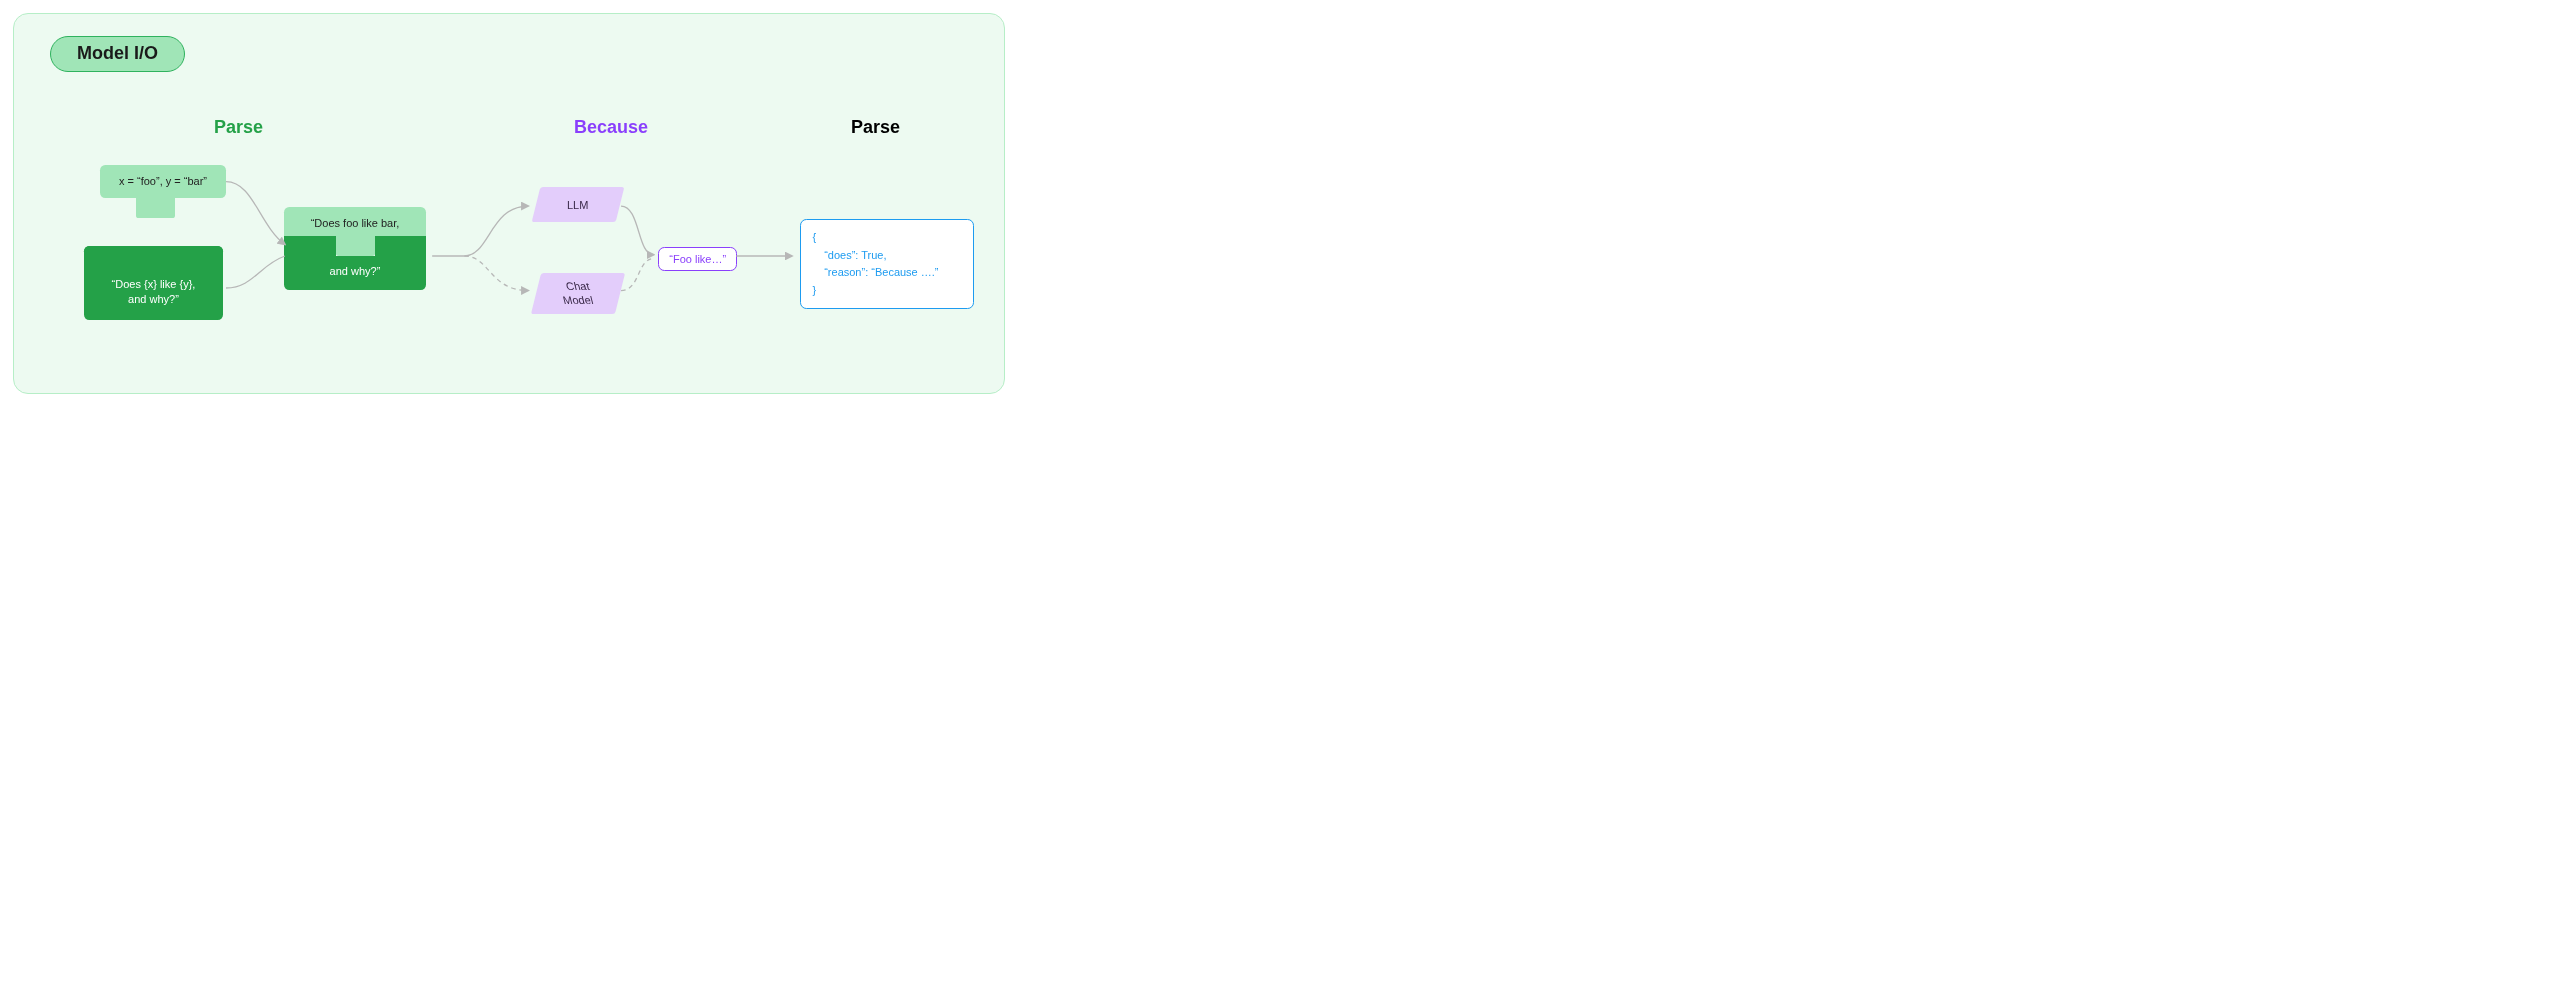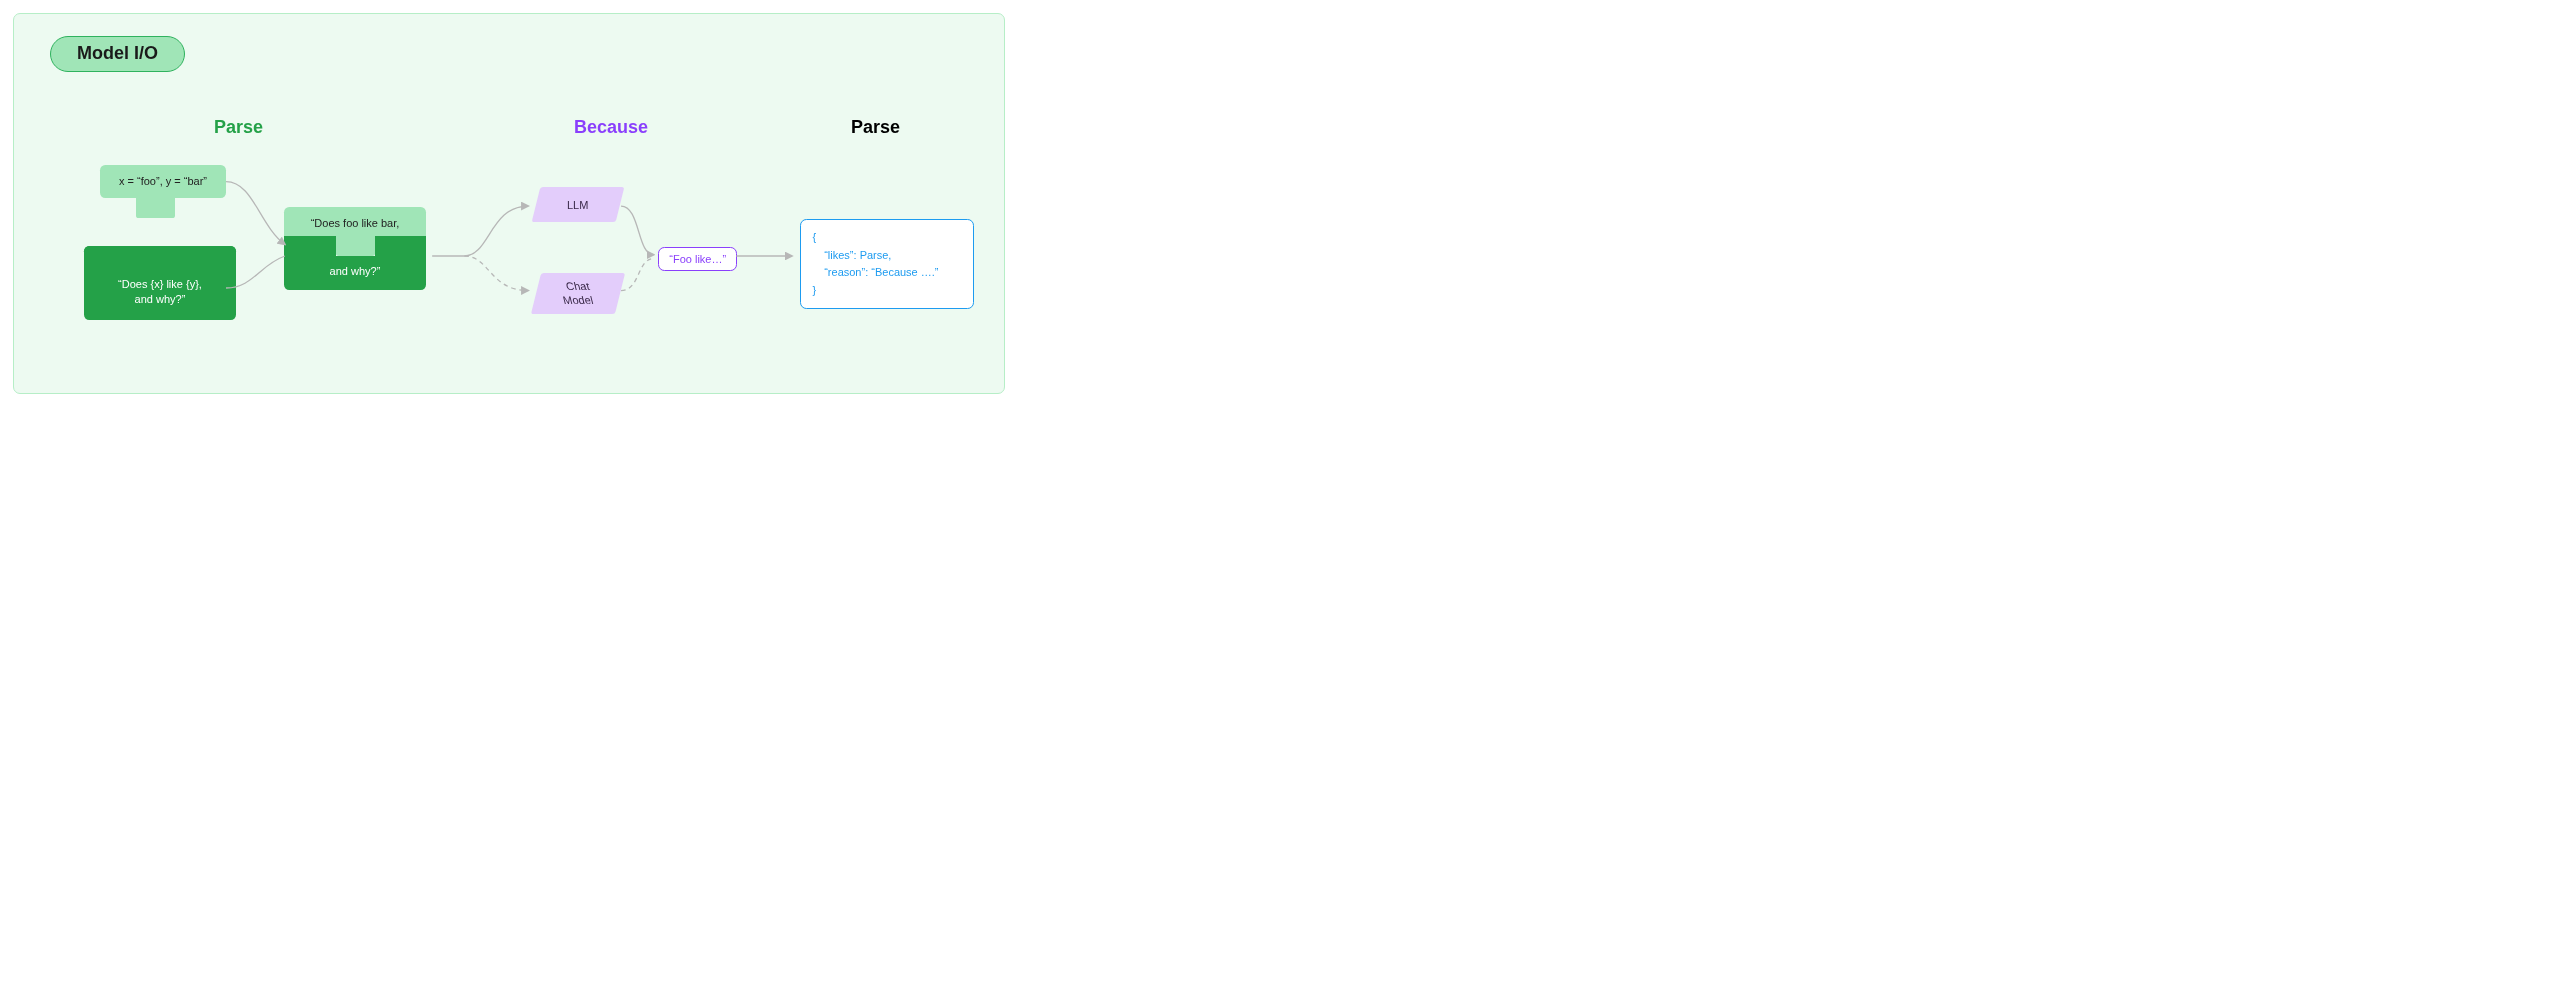--- a/index.html
+++ b/index.html
@@ -6,21 +6,21 @@
   body {
     font-family: -apple-system, BlinkMacSystemFont, "Segoe UI", Helvetica, Arial, sans-serif;
     background: #fff;
     padding: 13px;
   }
   .panel {
     width: 992px;
     height: 381px;
     background: #edfaf1;
     border: 0.6px solid #b6eec7;
-    border-radius: 7px;
+    border-radius: 15px;
     position: relative;
   }
   .title-pill {
     position: absolute;
     left: 36px; top: 22px;
     background: #a0e5b7;
     border: 0.6px solid #2fb25e;
     border-radius: 643px;
     padding: 6.4px 26px;
     font-size: 18px;
@@ -53,21 +53,21 @@
   }
   .piece-tab {
     width: 39px; height: 23px;
     background: #a0e5b7;
     margin: -2.6px auto 0;
     border-radius: 0 0 2.6px 2.6px;
   }
   .socket {
     position: absolute;
     left: 70px; top: 232px;
-    width: 152px;
+    width: 139px;
     background: #24a148;
     border-radius: 5.2px;
     color: #fff;
   }
   .socket-top {
     display: flex;
     height: 23px;
   }
   .socket-shoulder {
     flex: 1;
@@ -221,21 +221,21 @@
     <span>
       <span>Chat</span><br>
       <span>Model</span>
     </span>
   </div>
 
   <div class="pill-out">“Foo like…”</div>
 
   <div class="parse-box">
     <span>{</span>
-    <span class="ind">“likes”: Parse,</span>
+    <span class="ind">“does”: True,</span>
     <span class="ind">“reason”: “Because ….”</span>
     <span>}</span>
   </div>
 
   <svg class="wires" viewBox="0 0 1540 592">
     <defs>
       <marker id="arrow" viewBox="0 0 10 10" refX="8" refY="5" markerWidth="7" markerHeight="7" orient="auto-start-reverse">
         <path d="M 0 0 L 10 5 L 0 10 z" fill="#b7b7b7"></path>
       </marker>
     </defs>

